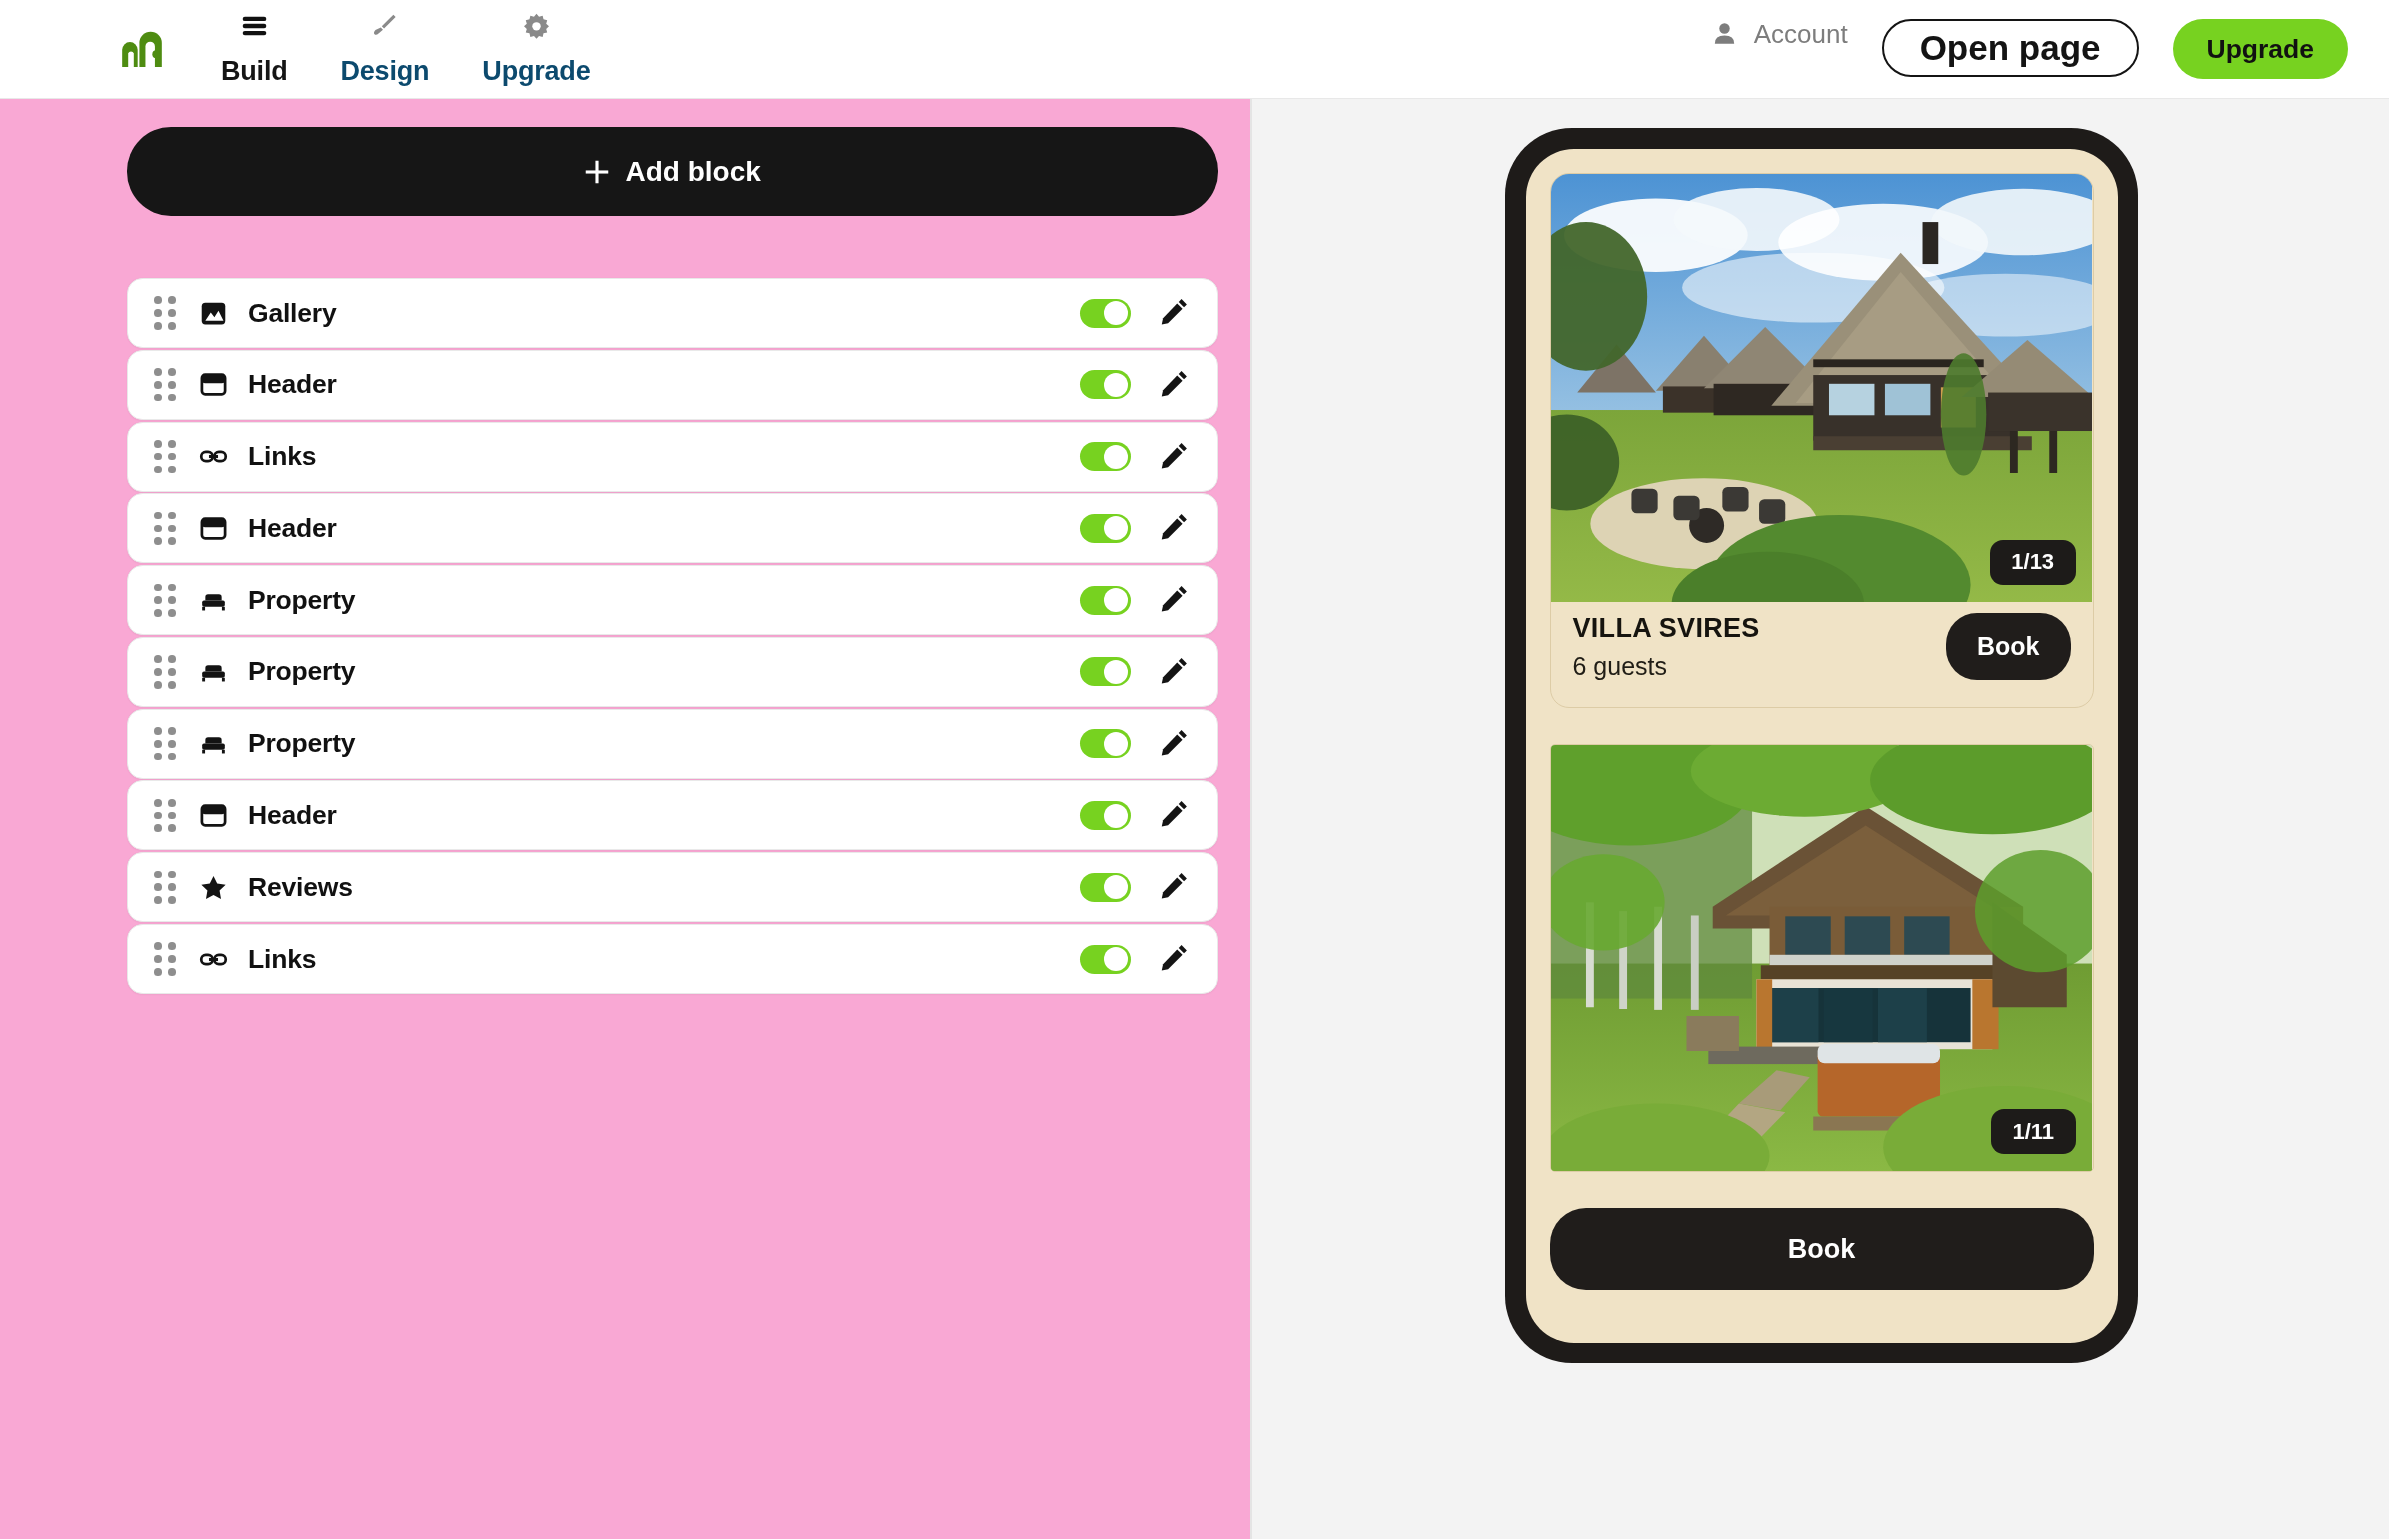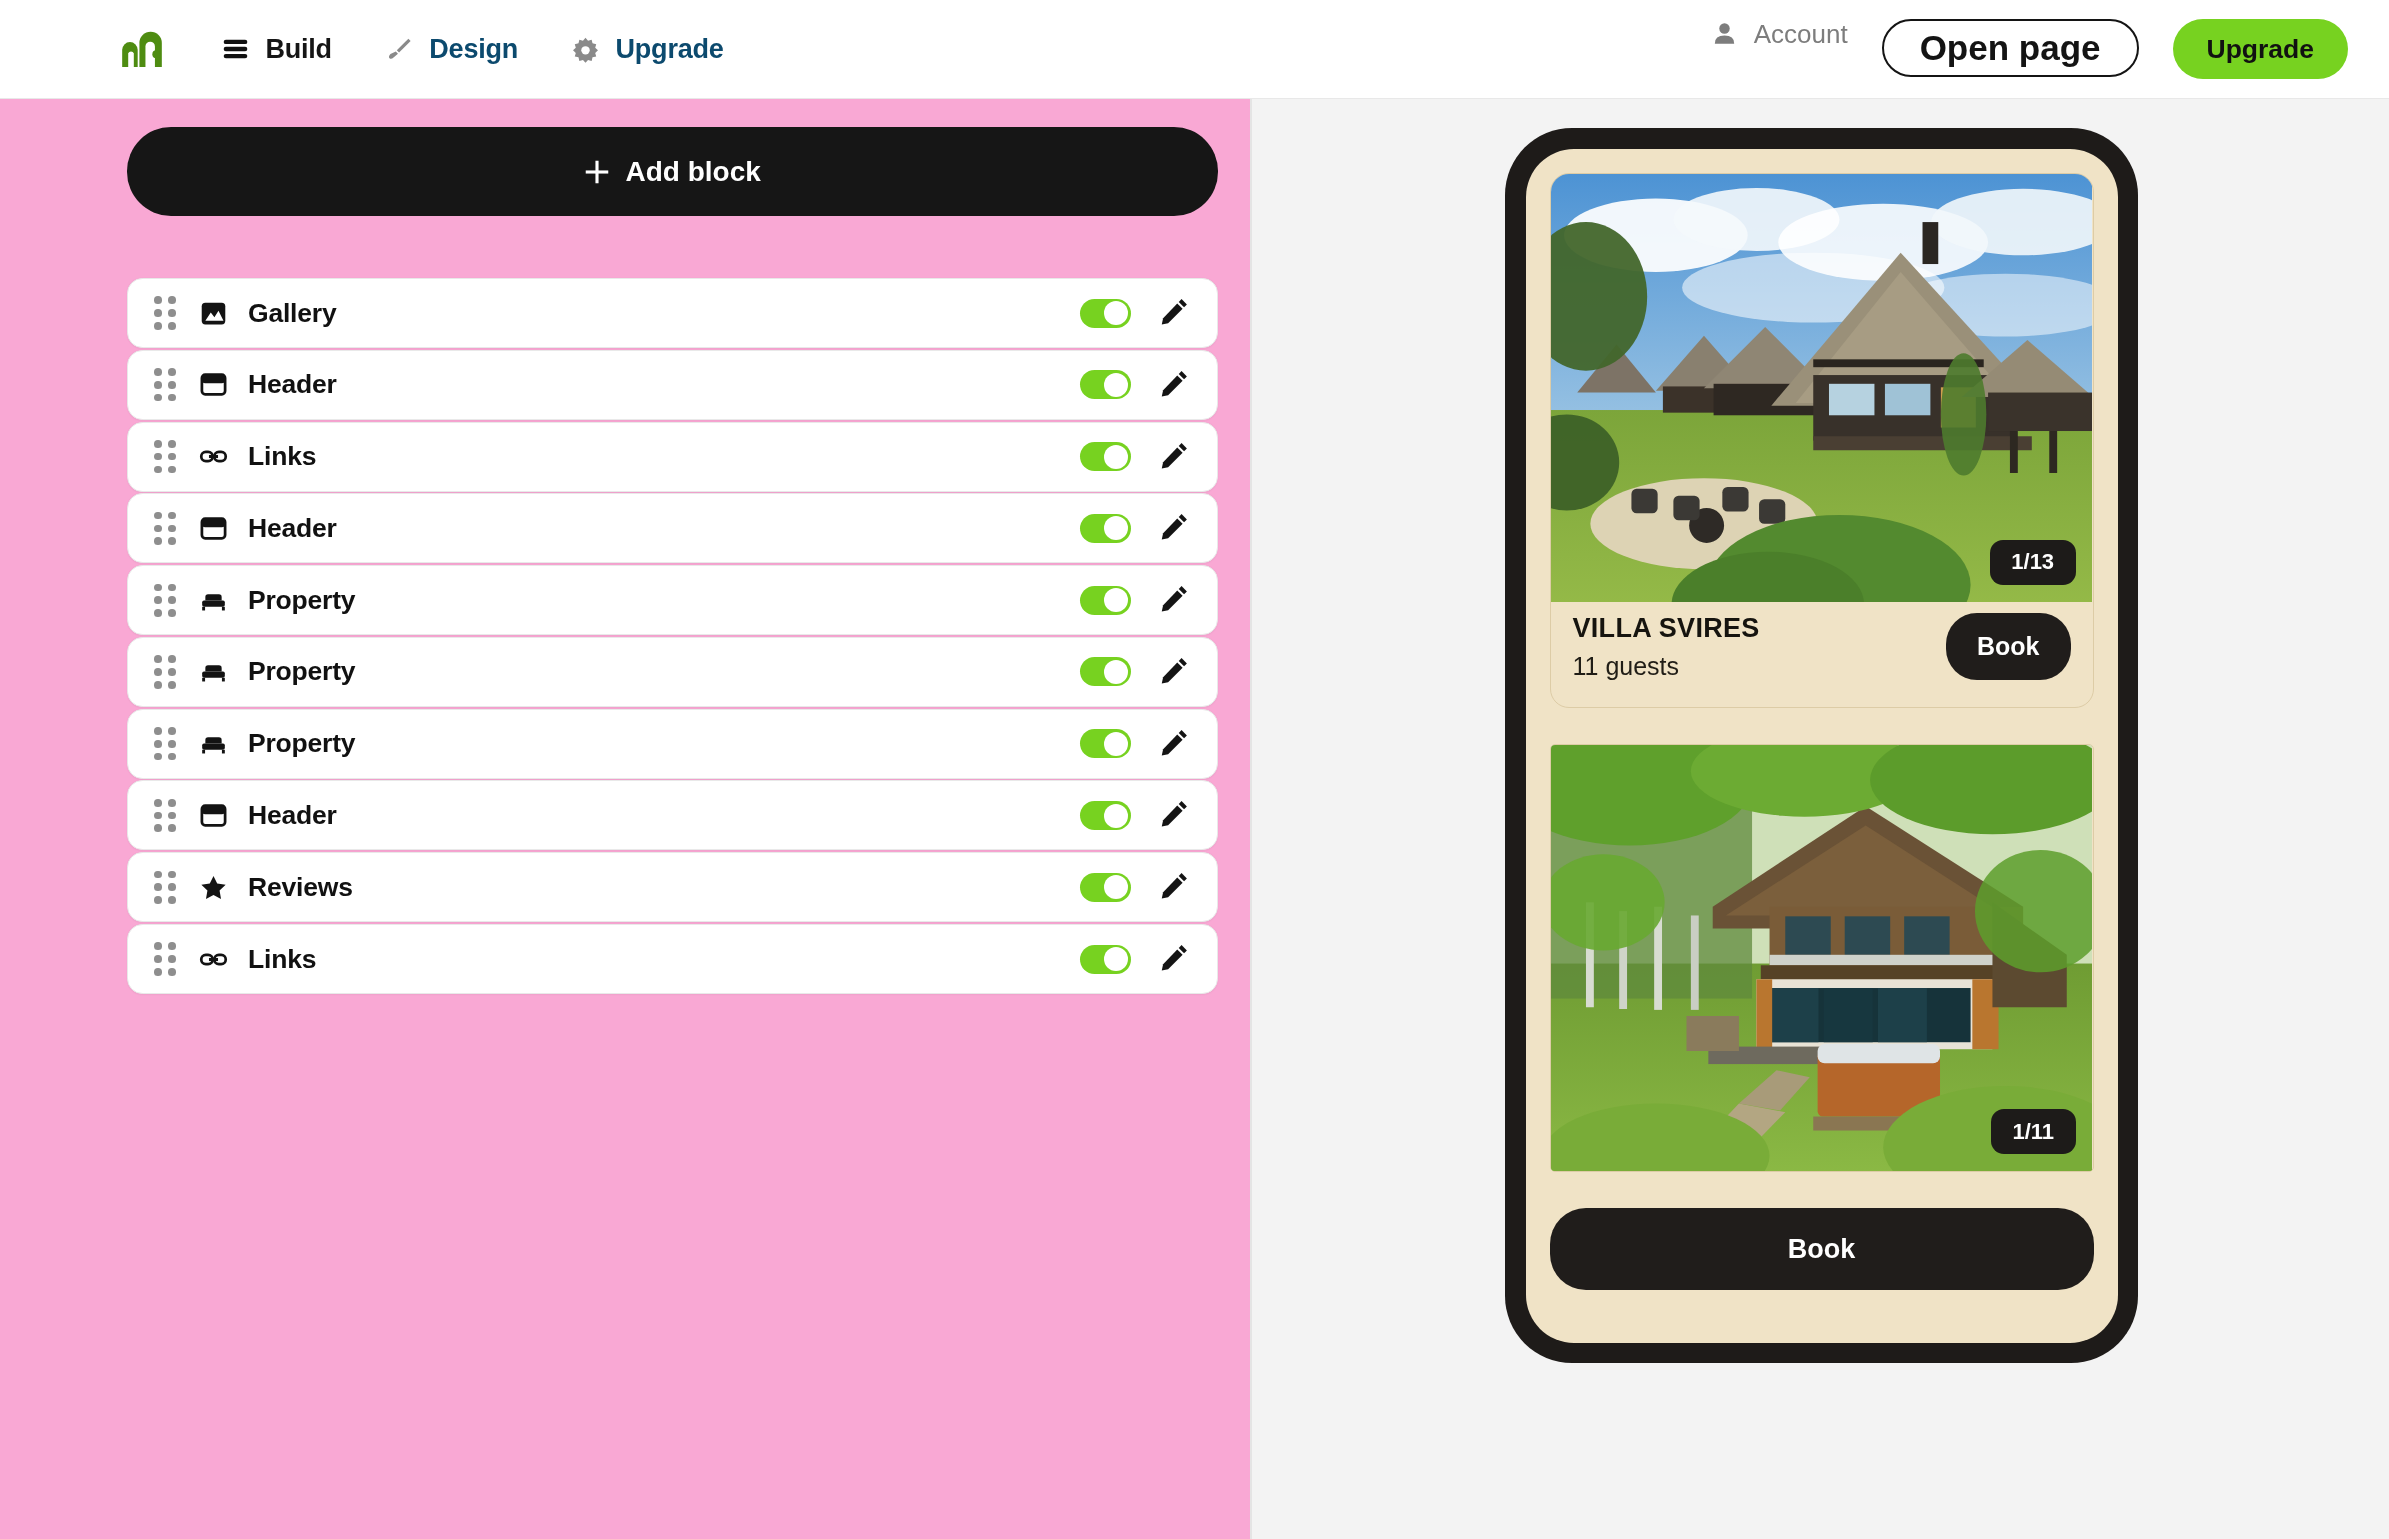--- a/index.html
+++ b/index.html
@@ -35,20 +35,21 @@
     display: flex;
     align-items: center;
     margin-left: 53px;
     gap: 53px;
   }
   .nav-item {
     display: flex;
     align-items: center;
     gap: 15.4px;
     cursor: pointer;
+    flex-direction: column;
   }
   .nav-item .nav-label {
     font-size: 27px;
     font-weight: bold;
     letter-spacing: -0.2px;
   }
   .nav-item.active .nav-label { color: #151515; }
   .nav-item.inactive .nav-label { color: #0c4a6e; }
   .nav-icon { display:flex; align-items:center; justify-content:center; width: 29px; height: 29px; }
 
@@ -776,21 +777,21 @@
             <ellipse cx="40" cy="140" rx="70" ry="85" fill="#42662b" opacity="0.95"></ellipse>
             <ellipse cx="18" cy="330" rx="60" ry="55" fill="#3d6127" opacity="0.95"></ellipse>
             <ellipse cx="330" cy="470" rx="150" ry="80" fill="#538a2f"></ellipse>
             <ellipse cx="248" cy="492" rx="110" ry="60" fill="#4b7f2a"></ellipse>
           </svg>
           <div class="counter">1/13</div>
         </div>
         <div class="card-body">
           <div>
             <div class="card-title">VILLA SVIRES</div>
-            <div class="card-sub">11 guests</div>
+            <div class="card-sub">6 guests</div>
           </div>
           <button class="book-sm">Book</button>
         </div>
       </div>
 
       
       <div class="photo-plain">
         <svg class="scene" viewBox="0 0 620 500" preserveAspectRatio="none">
           <defs>
             <linearGradient id="grass2" x1="0" y1="0" x2="0" y2="1">

